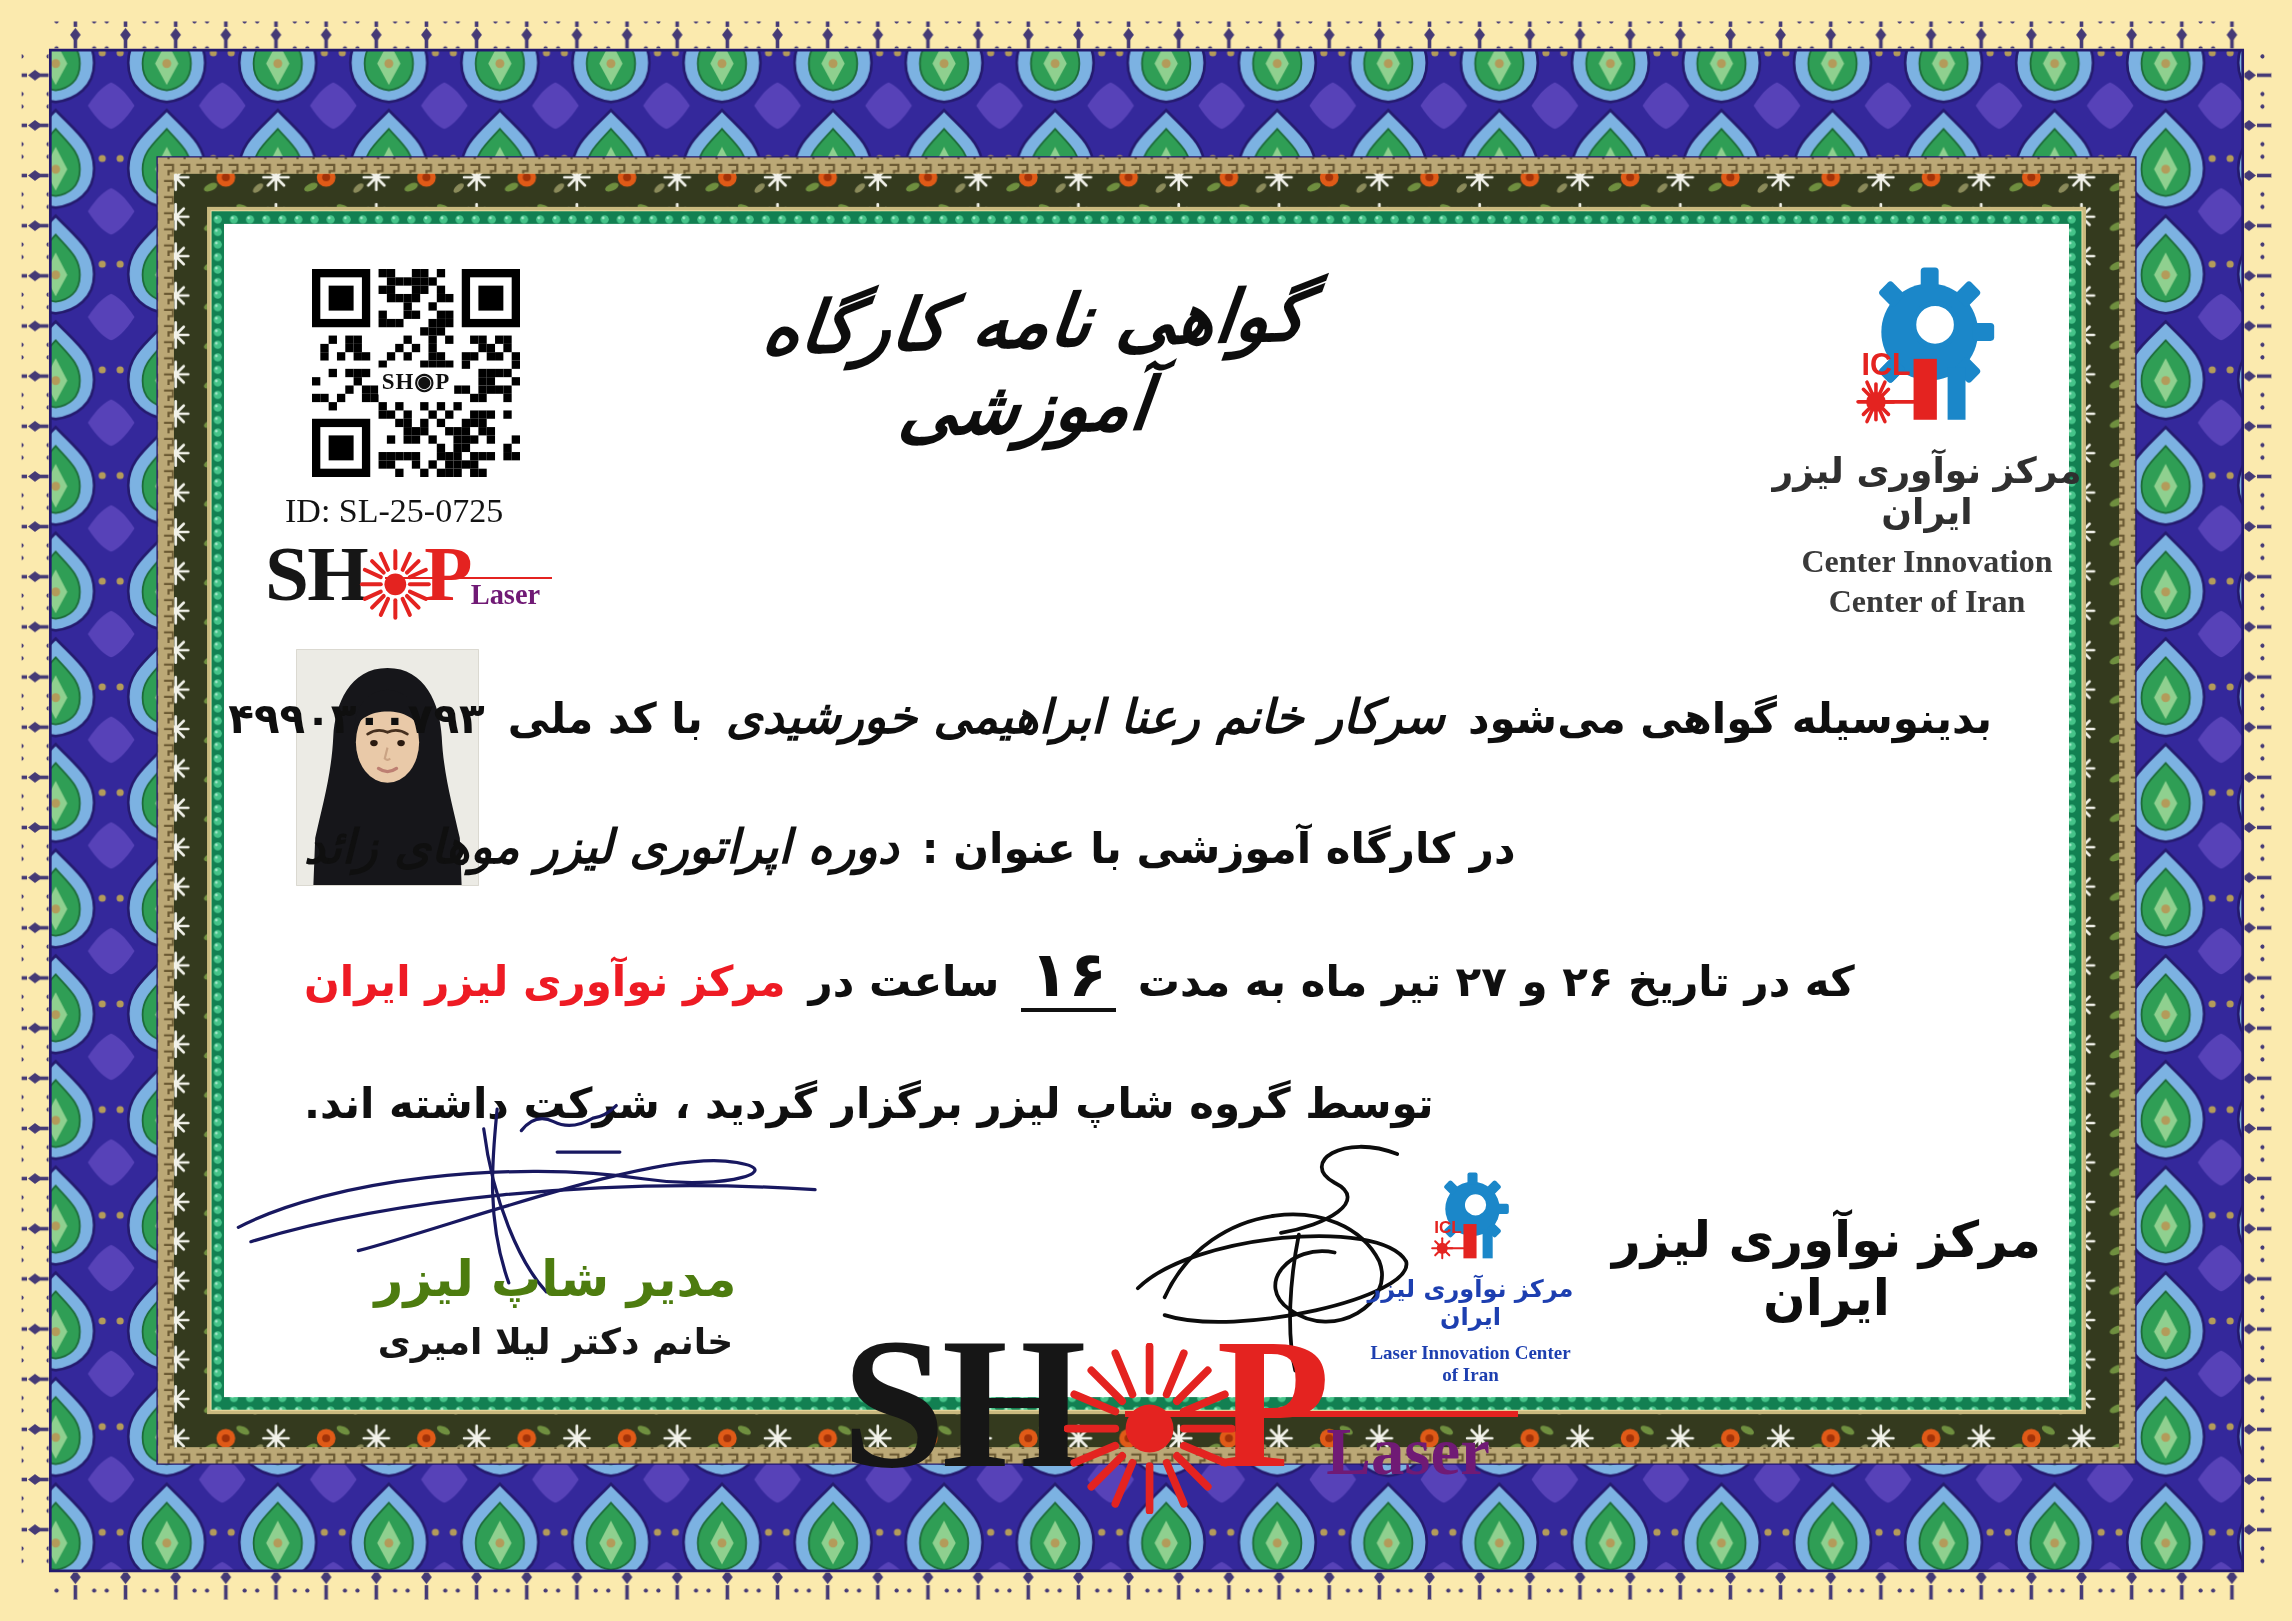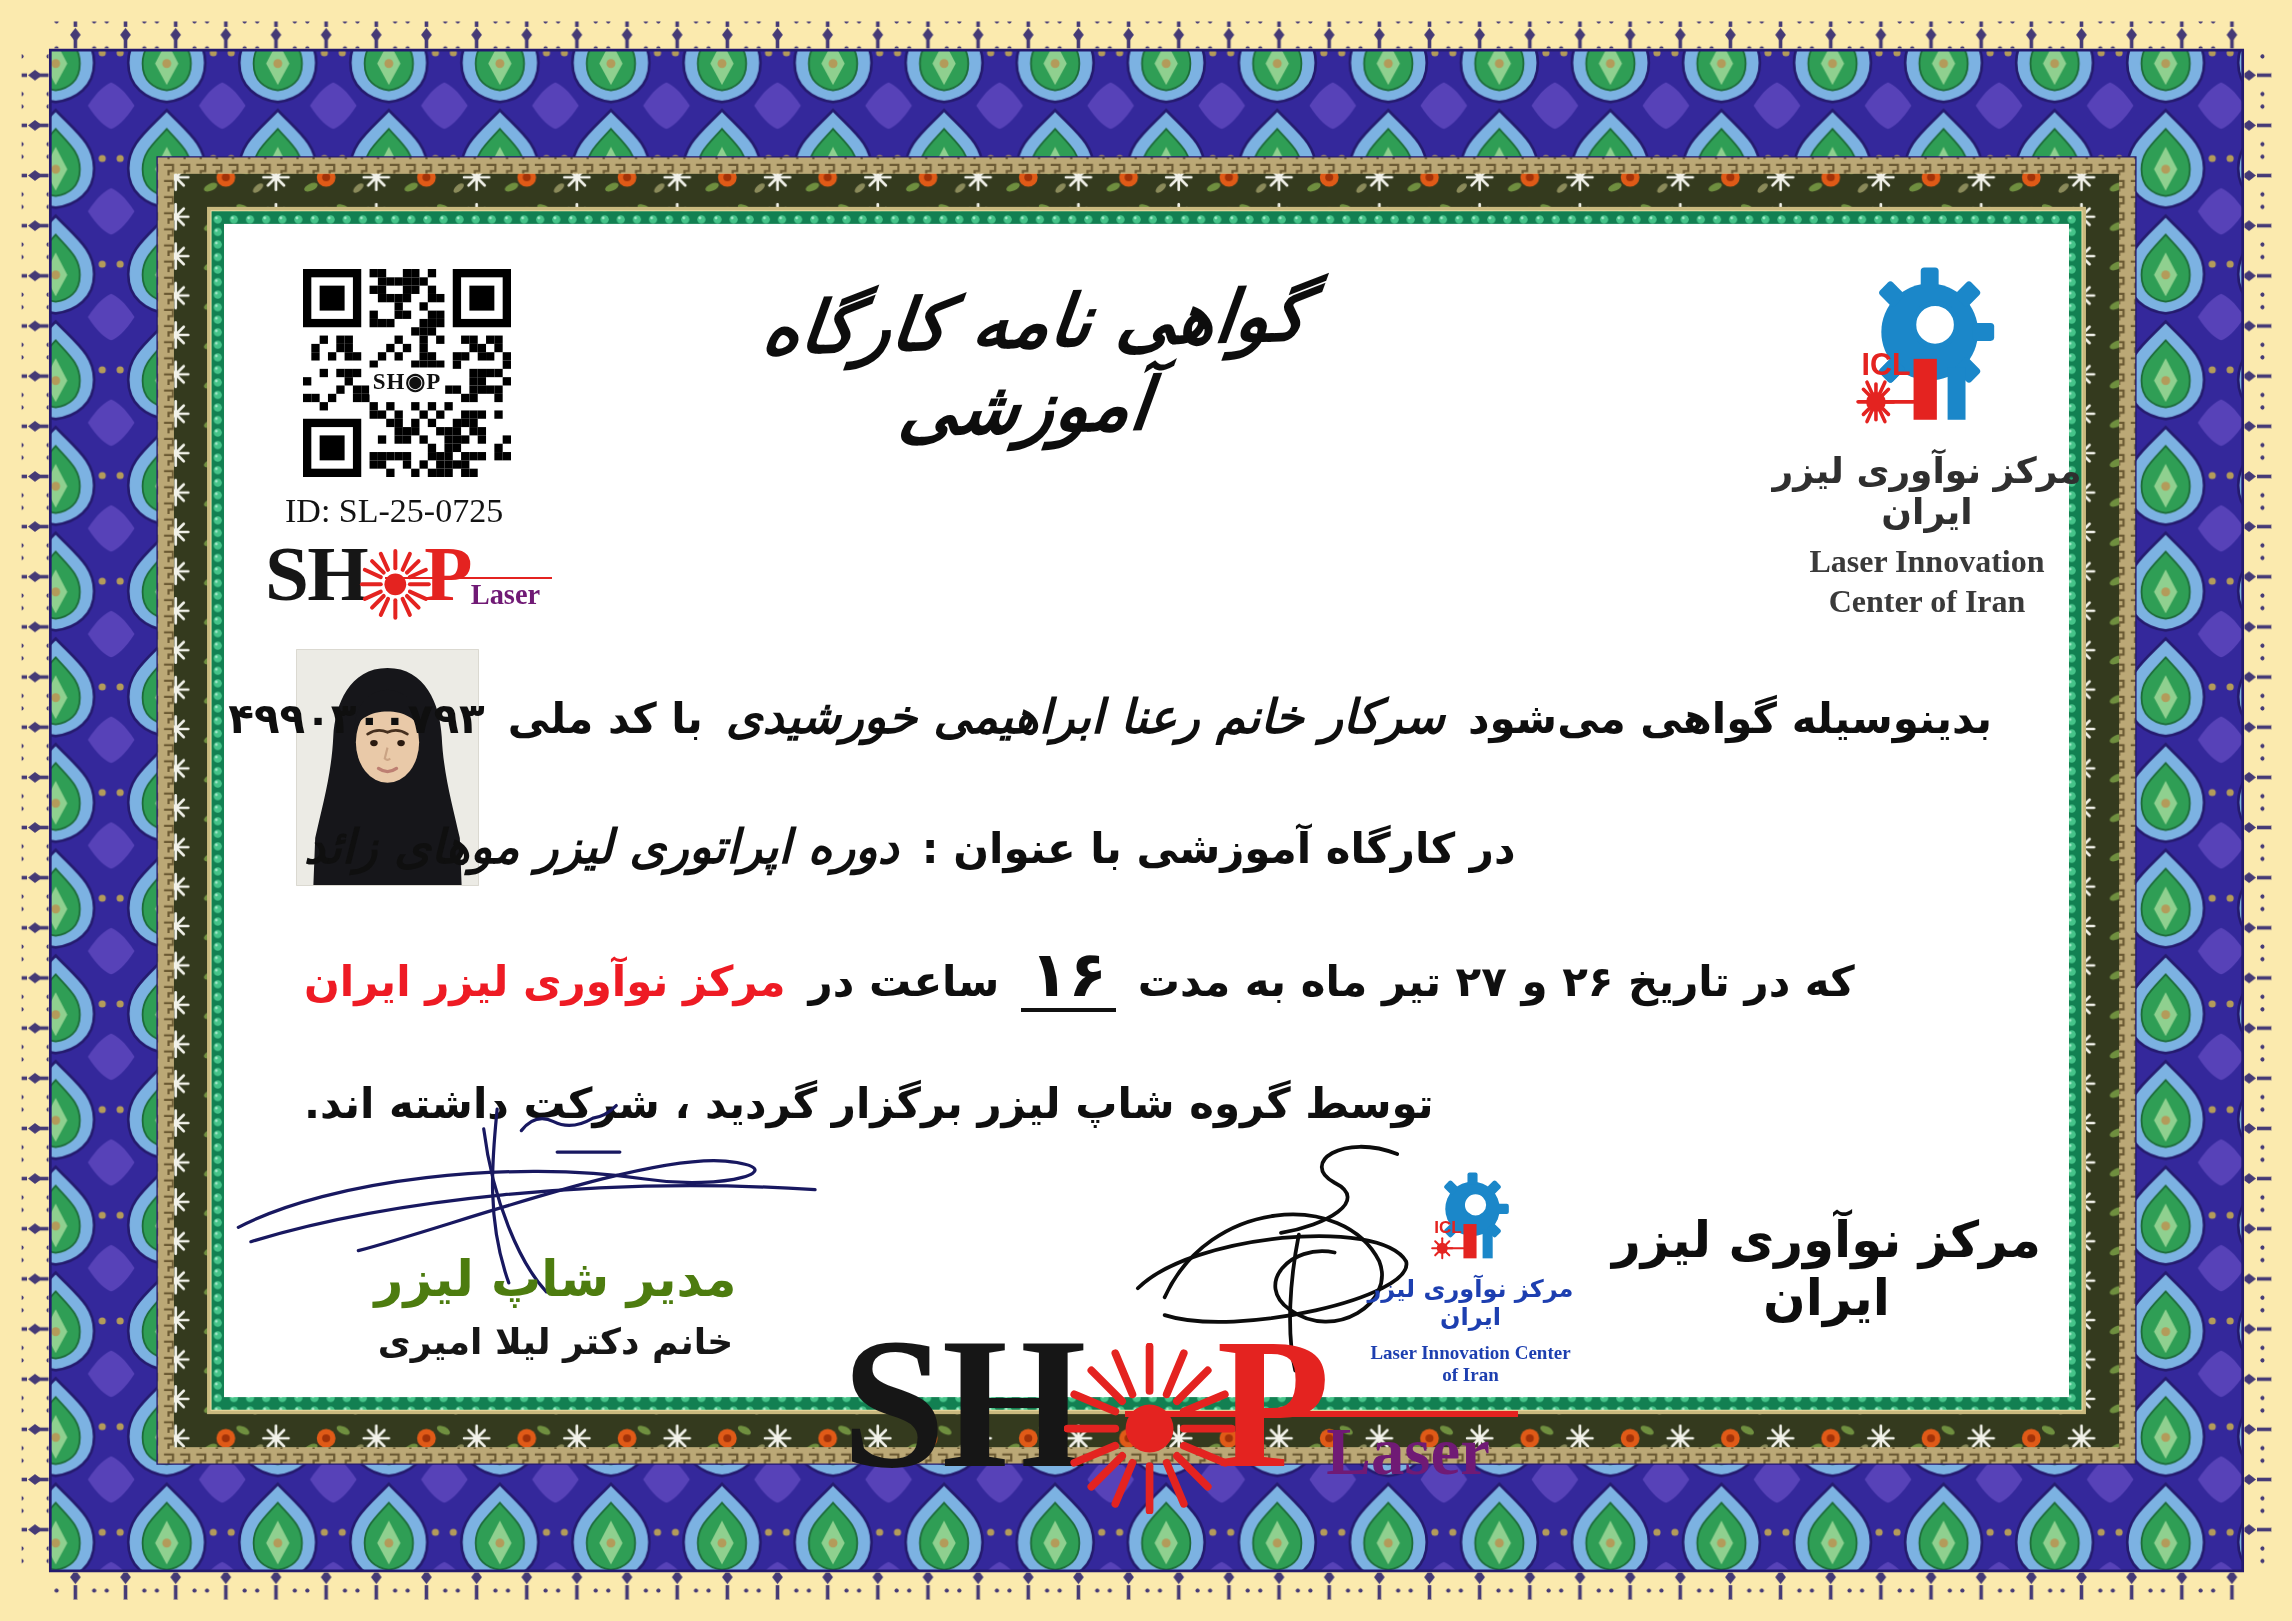--- a/index.html
+++ b/index.html
@@ -2,21 +2,21 @@
 <html lang="fa" style="font-size:14.3px"><head>
 <meta charset="utf-8">
 <style>
   html,body{margin:0;padding:0;}
   .page{position:relative;width:2293px;height:1621px;background:#fbeaae;overflow:hidden;
         font-family:"DejaVu Sans",sans-serif;}
   .frame{position:absolute;left:0;top:0;z-index:1;}
   .content{position:absolute;left:0;top:0;width:2293px;height:1621px;z-index:2;}
 
   
-  .qr{position:absolute;left:303px;top:269px;width:208px;height:208px;background:#4c1d95;}
+  .qr{position:absolute;left:312px;top:269px;width:208px;height:208px;background:#4c1d95;}
   .qr svg{display:block;}
   .qr-label{position:absolute;left:50%;top:54%;transform:translate(-50%,-50%);
     background:#fff;padding:0 3.6px;font-family:"Liberation Serif",serif;font-weight:bold;
     font-size:23px;color:#111;letter-spacing:0.9px;white-space:nowrap;}
   .cert-id{position:absolute;left:285px;top:492px;font-family:"Liberation Serif",serif;
     font-size:34px;color:#131313;}
 
   
   .logo-shop{position:absolute;display:flex;align-items:flex-end;line-height:0.95;
     font-family:"Liberation Serif",serif;font-weight:bold;color:#161616;}
@@ -406,21 +406,21 @@
           <line x1="44" y1="152" x2="72" y2="180"></line>
             <line x1="72" y1="152" x2="44" y2="180"></line>
           <line x1="48" y1="144" x2="68" y2="188"></line>
             <line x1="68" y1="144" x2="48" y2="188"></line>
           <line x1="66" y1="166" x2="100" y2="166"></line>
         </g>
         <circle cx="58" cy="166" r="11" fill="#e42320"></circle>
       </svg>
       <div class="icl-fa">مرکز نوآوری لیزر ایران</div>
       <div class="icl-en">
-        <div>Laser Innovation</div>
+        <div>Center Innovation</div>
         <div>Center of Iran</div>
       </div>
     </div>
 
     <div class="photo">
       <svg width="181" height="235" viewBox="0 0 200 260">
         <rect width="200" height="260" fill="#ecebe5"></rect>
         <path d="M100,20 C58,20 42,60 40,96 C38,138 28,172 20,208 L18,260 L182,260 L180,208 C172,172 162,138 160,96 C158,60 142,20 100,20 Z" fill="#16161a"></path>
         <ellipse cx="100" cy="102" rx="35" ry="45" fill="#e9c9a8"></ellipse>
         <path d="M64,92 C66,60 134,60 136,92 C138,70 128,46 100,44 C72,46 62,70 64,92 Z" fill="#16161a"></path>

